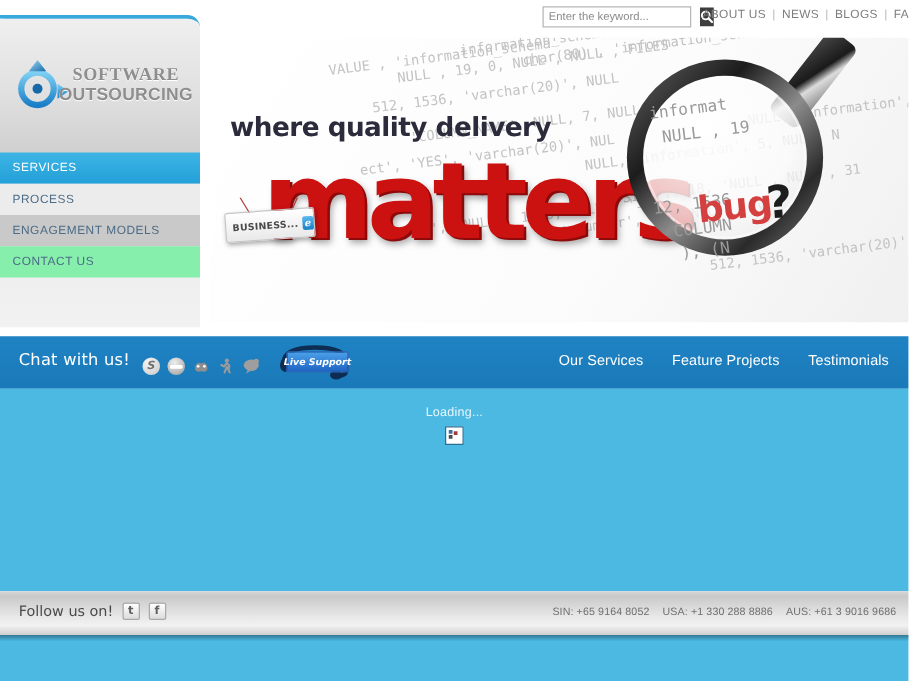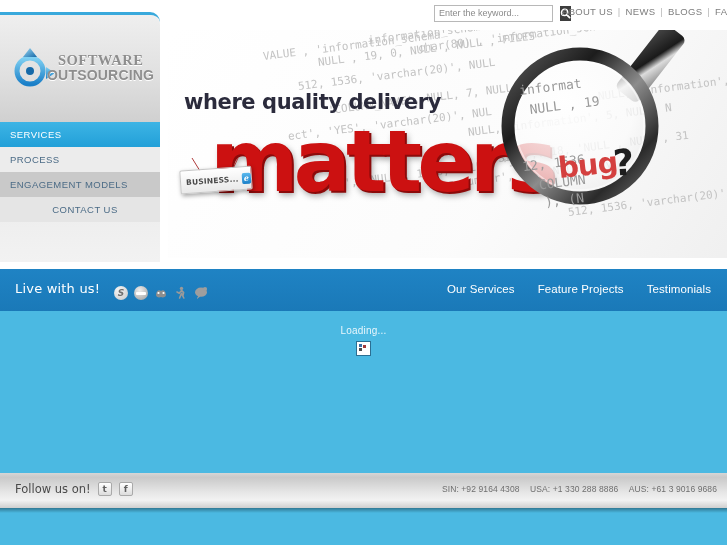--- a/index.html
+++ b/index.html
@@ -153,21 +153,21 @@
     cursor: pointer;
     text-transform: uppercase;
   }
   .sidenav-item.active {
     background: linear-gradient(180deg,#3db4e5 0%, #22a0d8 100%);
     color: #ffffff;
   }
   .sidenav-item.lvl1 { background: #fdfdfd; }
   .sidenav-item.lvl2 { background: #ececec; }
   .sidenav-item.lvl3 { background: #c9c9c9; }
-  .sidenav-item.lvl4 { background: #e5e5e5; justify-content: center; }
+  .sidenav-item.lvl4 { background: #86efac; }
 
   
   .banner {
     position: absolute;
     left: 168px; top: 30px;
     width: 559px; height: 228px;
     background: #ffffff;
     overflow: hidden;
   }
   .banner-code {
@@ -611,21 +611,21 @@
           <text x="44" y="154">COLUMN</text>
           <text x="48" y="172">), (N</text>
         </g>
       </svg>
     </div>
     <div class="bug-word">bug</div>
     <div class="bug-q">?</div>
   </div>
 
   <div class="chatbar">
-    <div class="chat-label">Live with us!</div>
+    <div class="chat-label">Chat with us!</div>
   </div>
 
   <div class="chat-icons">
     <div class="chat-ico ico-skype">S</div>
     <div class="chat-ico ico-msn"></div>
     <div class="chat-ico ico-yahoo">
       <svg width="14" height="14" viewBox="0 0 14 14">
         <path d="M2 9 C2 5, 5 3, 7 5 C9 3, 12 5, 12 9 C12 11, 9 12, 7 11 C5 12, 2 11, 2 9 Z" fill="#8e8e8e"></path>
         <circle cx="4.5" cy="7" r="1.1" fill="#ffffff"></circle>
         <circle cx="9.5" cy="7" r="1.1" fill="#ffffff"></circle>
@@ -639,20 +639,30 @@
     </div>
     <div class="chat-ico ico-bubble">
       <svg width="14" height="14" viewBox="0 0 14 14">
         <ellipse cx="7" cy="6.2" rx="6" ry="4.6" fill="#9e9e9e"></ellipse>
         <path d="M4.5 9.6 L2.6 13 L6.4 10.6 Z" fill="#9e9e9e"></path>
         <circle cx="11" cy="3" r="2.1" fill="#9e9e9e"></circle>
       </svg>
     </div>
   </div>
 
+  <div class="live-support">
+    <svg width="60" height="28" viewBox="0 0 60 28" style="position:absolute;left:0;top:0;">
+      <path d="M5 14 C5 5, 16 2, 30 2 C44 2, 55 5, 55 14 L55 20 C55 24, 51 25, 48 24" fill="none" stroke="#0e2d52" stroke-width="3.5" stroke-linecap="round"></path>
+      <ellipse cx="47" cy="24" rx="5" ry="3.6" fill="#0e2d52"></ellipse>
+      <ellipse cx="6" cy="16" rx="4" ry="5.5" fill="#0e2d52"></ellipse>
+    </svg>
+    <div class="ls-badge">
+      <span>Live Support</span>
+    </div>
+  </div>
 
   <nav class="rightnav">
     <a href="#">Our Services</a>
     <a href="#">Feature Projects</a>
     <a href="#">Testimonials</a>
   </nav>
 
   <div class="content">
     <div class="loading-wrap">
       <div class="loading-text">Loading...</div>
@@ -667,21 +677,21 @@
     </div>
   </div>
 
   <div class="footer">
     <div class="footer-follow">
       <span class="follow-text">Follow us on!</span>
       <span class="social-ico">t</span>
       <span class="social-ico">f</span>
     </div>
     <div class="footer-phones">
-      <span class="seg">SIN: +92 9164 4308</span>
+      <span class="seg">SIN: +65 9164 8052</span>
       <span class="seg">USA: +1 330 288 8886</span>
       <span class="seg">AUS: +61 3 9016 9686</span>
     </div>
   </div>
 
   <div class="bottom-blue"></div>
   <div class="bottom-shadow"></div>
 
 </div>
 

